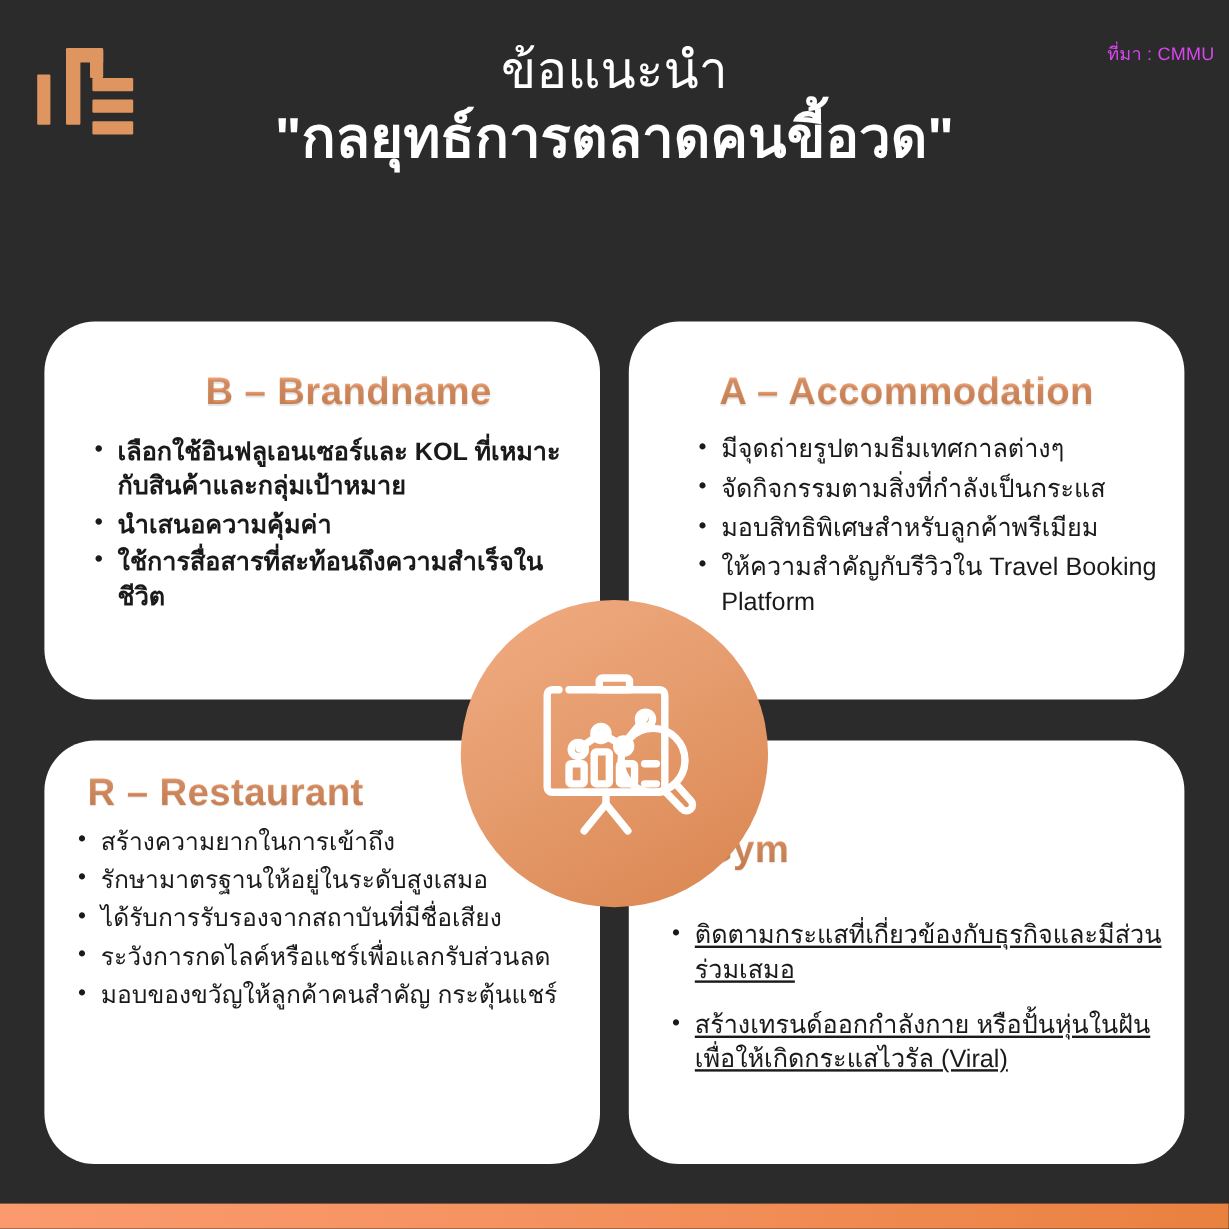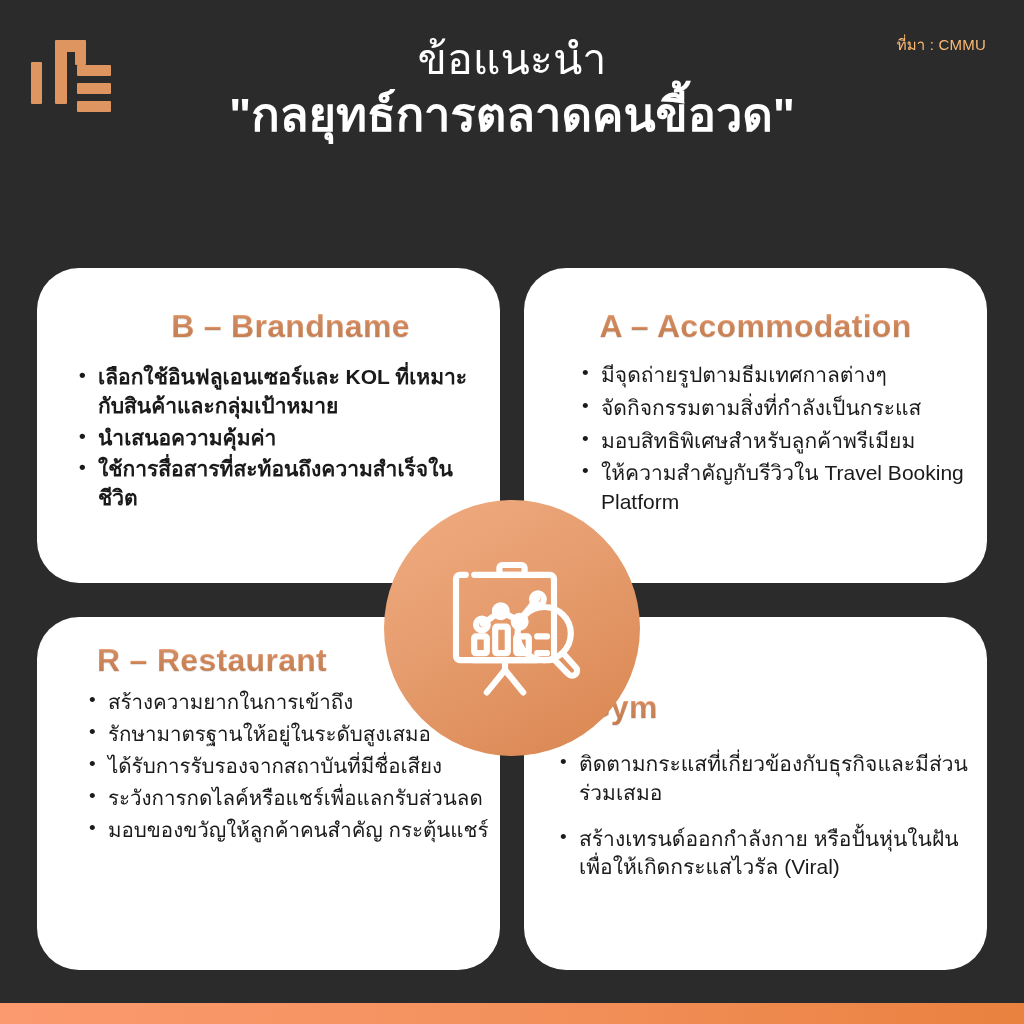--- a/index.html
+++ b/index.html
@@ -23,43 +23,43 @@
   #logo .lg-bar       { position:absolute; background:#DE955F; border-radius:1px; }
   #logo .lg-left      { left:0px;  top:26px; width:11px; height:42px; }
   #logo .lg-hook-v    { left:24px; top:4px;  width:12px; height:64px; }
   #logo .lg-hook-h    { left:24px; top:4px;  width:31px; height:12px; border-radius:3px 3px 0 0;}
   #logo .lg-hook-stub { left:44px; top:4px;  width:11px; height:25px; }
   #logo .lg-r1        { left:46px; top:29px; width:34px; height:11px; }
   #logo .lg-r2        { left:46px; top:47px; width:34px; height:11px; }
   #logo .lg-r3        { left:46px; top:65px; width:34px; height:11px; }
 
   #source {
-    position:absolute; right:38px; top:33px;
-    color:#fdba74; font-size:15px; letter-spacing:.2px;
+    position:absolute; right:12px; top:33px;
+    color:#d946ef; font-size:15px; letter-spacing:.2px;
     white-space:nowrap;
   }
 
   #title-block {
     position:absolute; left:0; top:34px; width:1024px;
     text-align:center; color:#ffffff;
   }
   #title-block .t1 { font-size:43px; font-weight:400; line-height:1.18; }
   #title-block .t2 { font-size:47px; font-weight:700; line-height:1.2; margin-top:2px; }
   #title-block .t3 { font-size:43px; font-weight:400; line-height:1.2; margin-top:1px; }
 
   
   .card {
     position:absolute;
     background:#ffffff;
     border-radius:42px;
     overflow:hidden;
   }
   #card-b { left:37px;  top:268px; width:463px; height:315px; }
   #card-a { left:524px; top:268px; width:463px; height:315px; }
-  #card-r { left:37px;  top:617px; width:463px; height:353px;padding-left:24px; }
+  #card-r { left:37px;  top:617px; width:463px; height:353px; }
   #card-g { left:524px; top:617px; width:463px; height:353px; }
 
   .card-title {
     font-size:32px; font-weight:700; letter-spacing:.3px;
     background:linear-gradient(180deg,#F0A878 0%,#E8996A 45%,#D98A56 100%);
     -webkit-background-clip:text; background-clip:text;
     -webkit-text-fill-color:transparent; color:#E0935E;
     text-shadow:0 1px 1px rgba(0,0,0,.12);
   }
   #card-b .card-title { text-align:center; margin-top:40px;padding-left:44px; }
@@ -81,21 +81,21 @@
 
   #card-b ul { margin:18px 0 0 42px; width:400px; font-size:21px;font-weight:bold; }
   #card-b ul li { margin-bottom:3px; }
 
   #card-a ul { margin:16px 0 0 58px; width:390px; font-size:21px; }
   #card-a ul li { margin-bottom:4px; }
 
   #card-r ul { margin:9px 0 0 28px; width:430px; font-size:20.5px; }
   #card-r ul li { margin-bottom:4px; }
 
-  #card-g ul { margin:24px 0 0 36px; width:420px; font-size:21px; }
+  #card-g ul { margin:40px 0 0 36px; width:420px; font-size:21px;text-decoration:underline; }
   #card-g ul li { margin-bottom:17px; }
 
   
   #center-circle {
     position:absolute; left:384px; top:500px;
     width:256px; height:256px; border-radius:50%;
     background:linear-gradient(150deg,#F0AC81 0%,#E79E70 40%,#D9854F 100%);
     z-index:5;
     display:flex; align-items:center; justify-content:center;
   }

